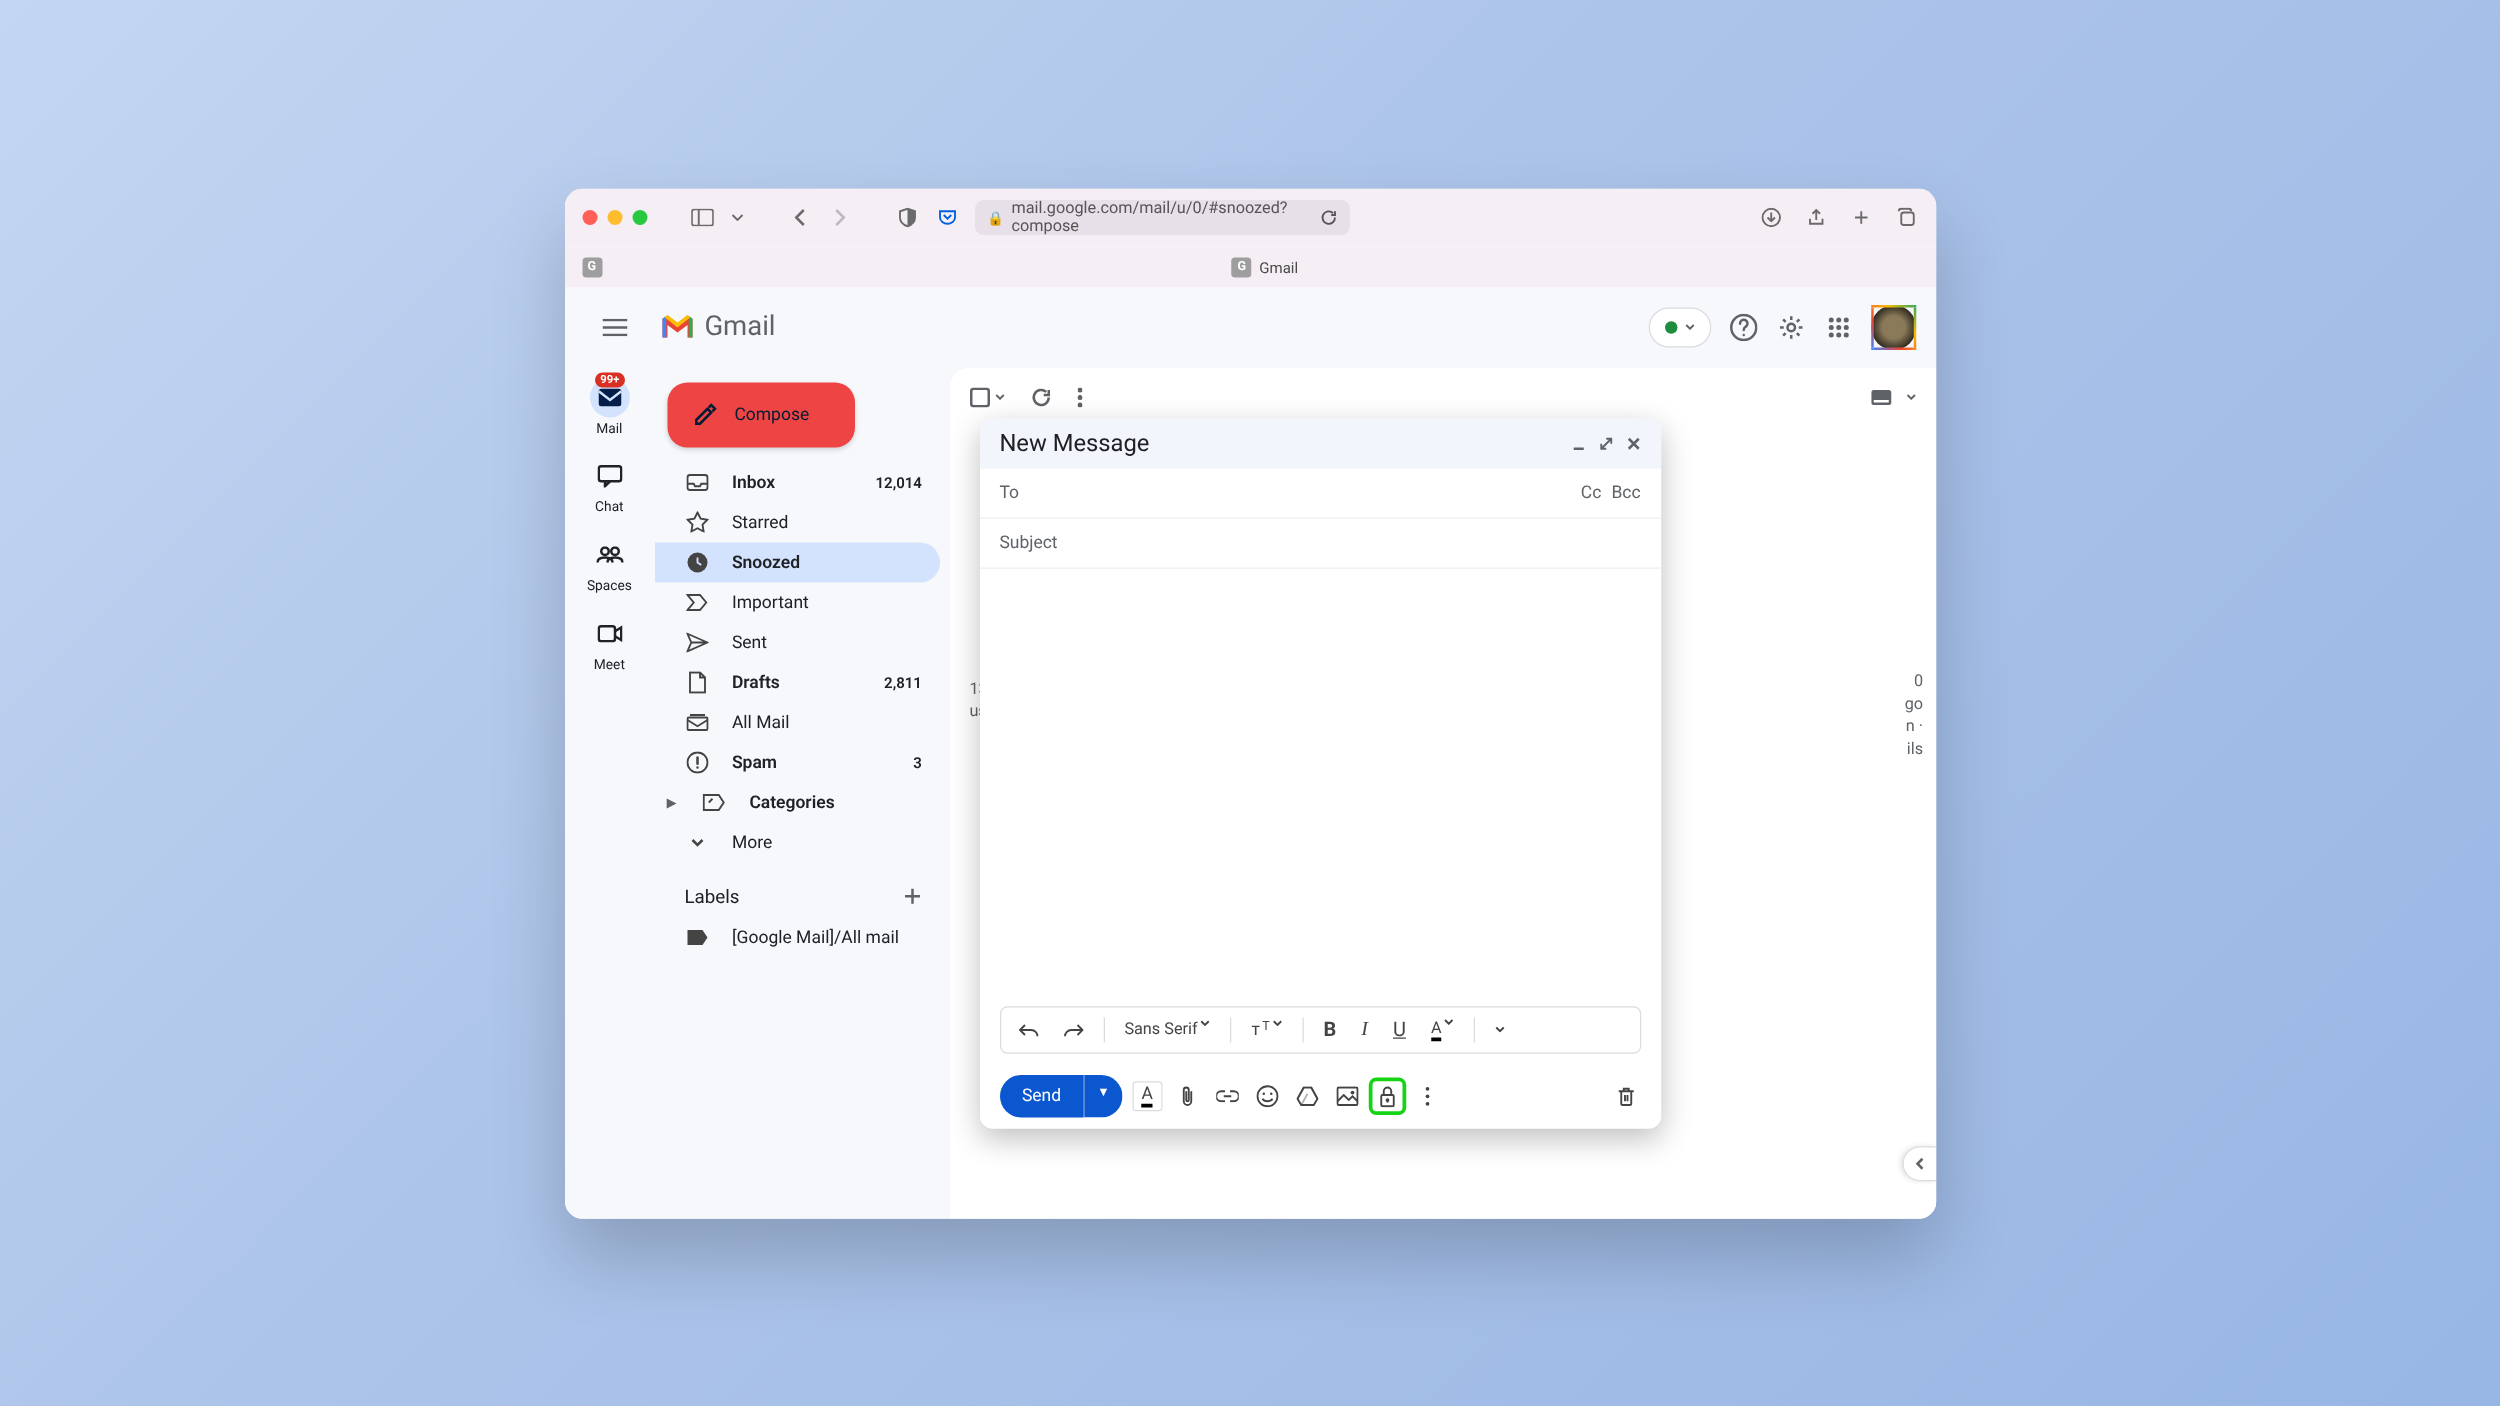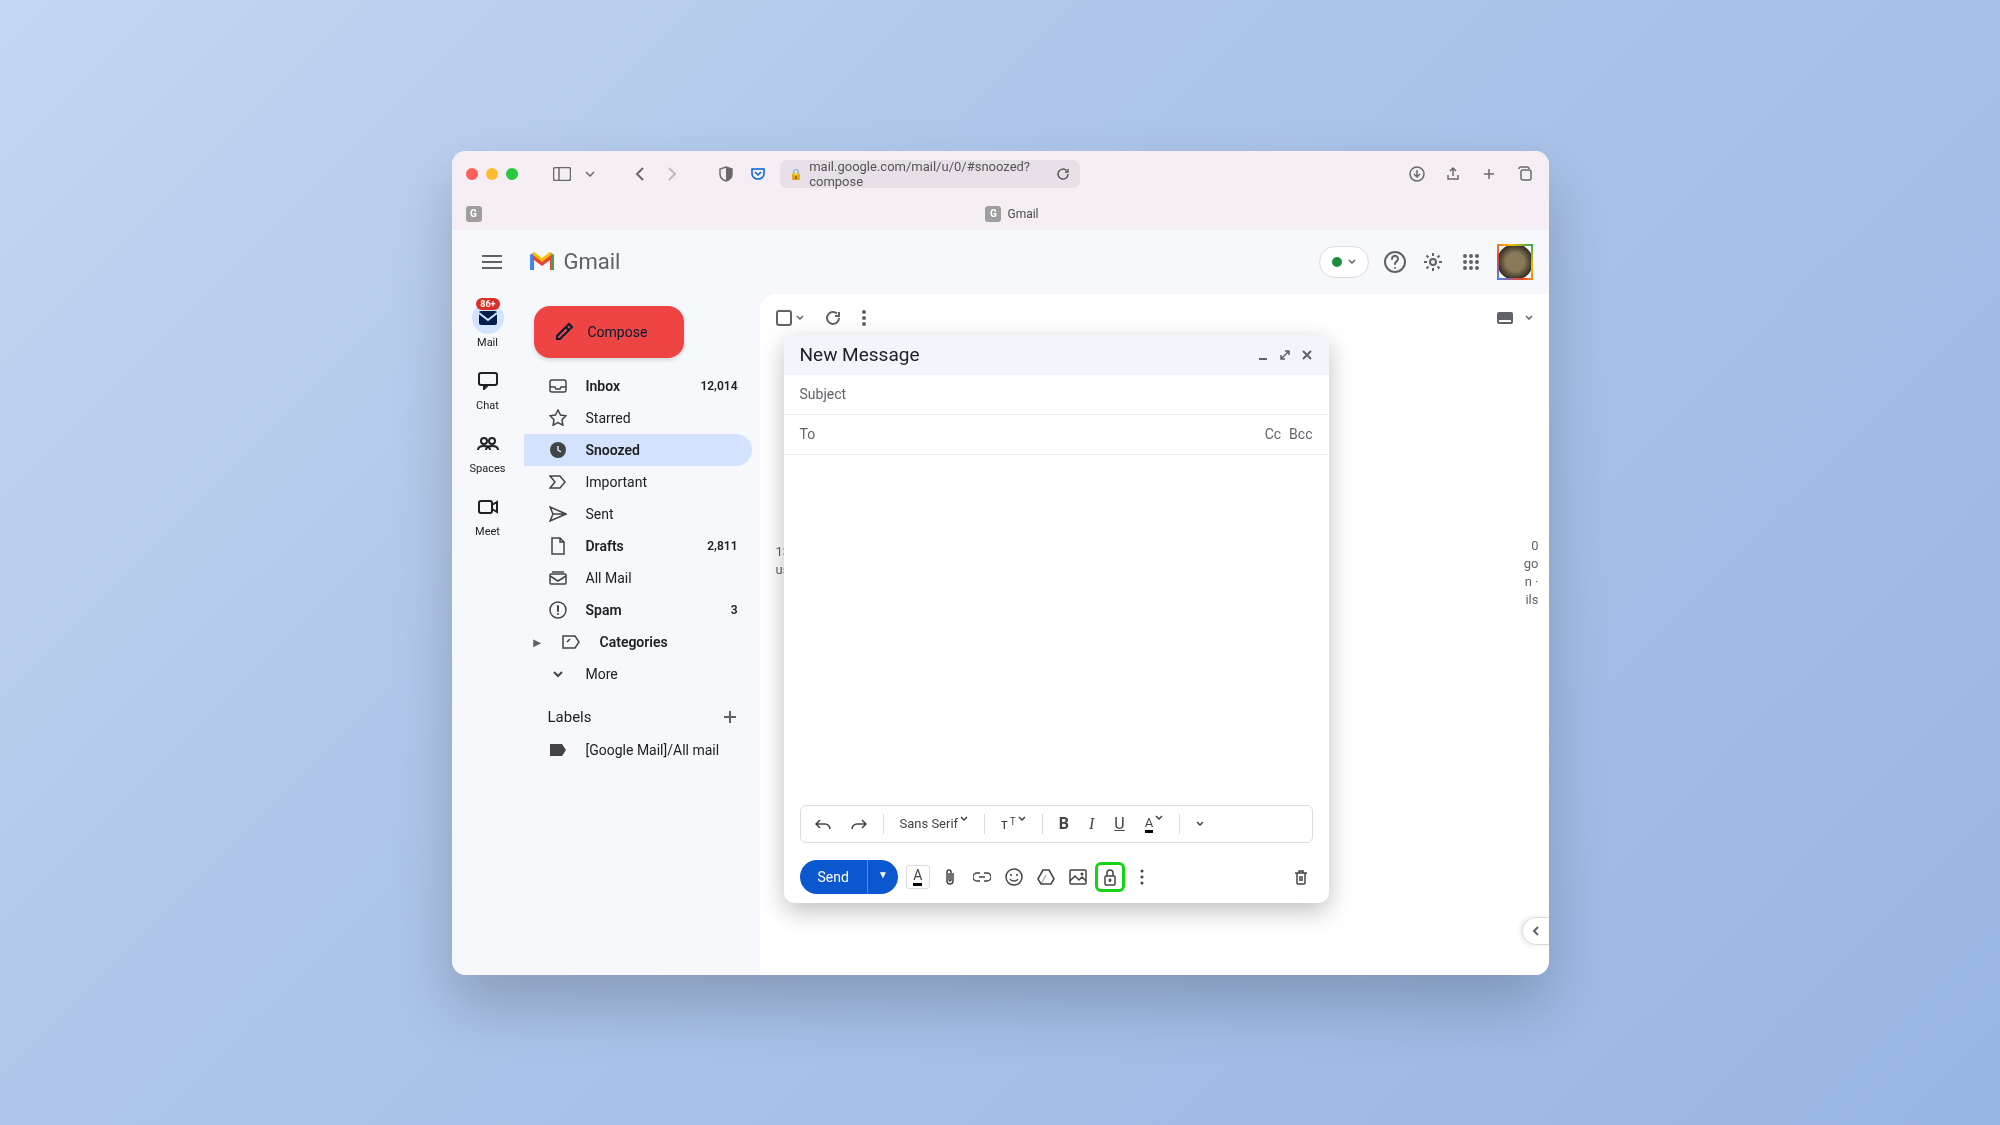--- a/index.html
+++ b/index.html
@@ -223,21 +223,21 @@
             </svg>
         </div>
         <div class="avatar"></div>
       </div>
     </div>
 
     <div class="body">
 
       <div class="rail">
         <div class="rail-item active">
-          <div class="badge">86+</div>
+          <div class="badge">99+</div>
           <div class="rail-icon" style="color:#041e49;">
             <svg width="20" height="16" viewBox="0 0 20 16">
                 <rect x="1" y="1" width="18" height="14" rx="2" fill="currentColor"></rect>
                 <path d="M1 3l9 7 9-7" fill="none" stroke="#d3e3fd" stroke-width="2"></path>
               </svg>
           </div>
           <span>Mail</span>
         </div>
         <div class="rail-item">
           <div class="rail-icon">
@@ -443,28 +443,28 @@
                   </svg>
                 </span>
               <span>
                   <svg width="12" height="12" viewBox="0 0 12 12">
                     <path d="M2 2l8 8M10 2l-8 8" stroke="currentColor" stroke-width="2"></path>
                   </svg>
                 </span>
             </div>
           </div>
           <div class="cp-row">
-            <span>Subject</span>
-          </div>
-          <div class="cp-row">
             <span>To</span>
             <div class="ccbcc">
               <span>Cc</span>
               <span>Bcc</span>
             </div>
+          </div>
+          <div class="cp-row">
+            <span>Subject</span>
           </div>
           <div class="cp-body"></div>
           <div class="cp-format">
             <span class="fmt-btn">
                 <svg width="16" height="12" viewBox="0 0 16 12">
                   <path d="M5 2L1 6l4 4M1 6h9a5 5 0 015 5" fill="none" stroke="currentColor" stroke-width="1.5"></path>
                 </svg>
               </span>
             <span class="fmt-btn">
                 <svg width="16" height="12" viewBox="0 0 16 12">

